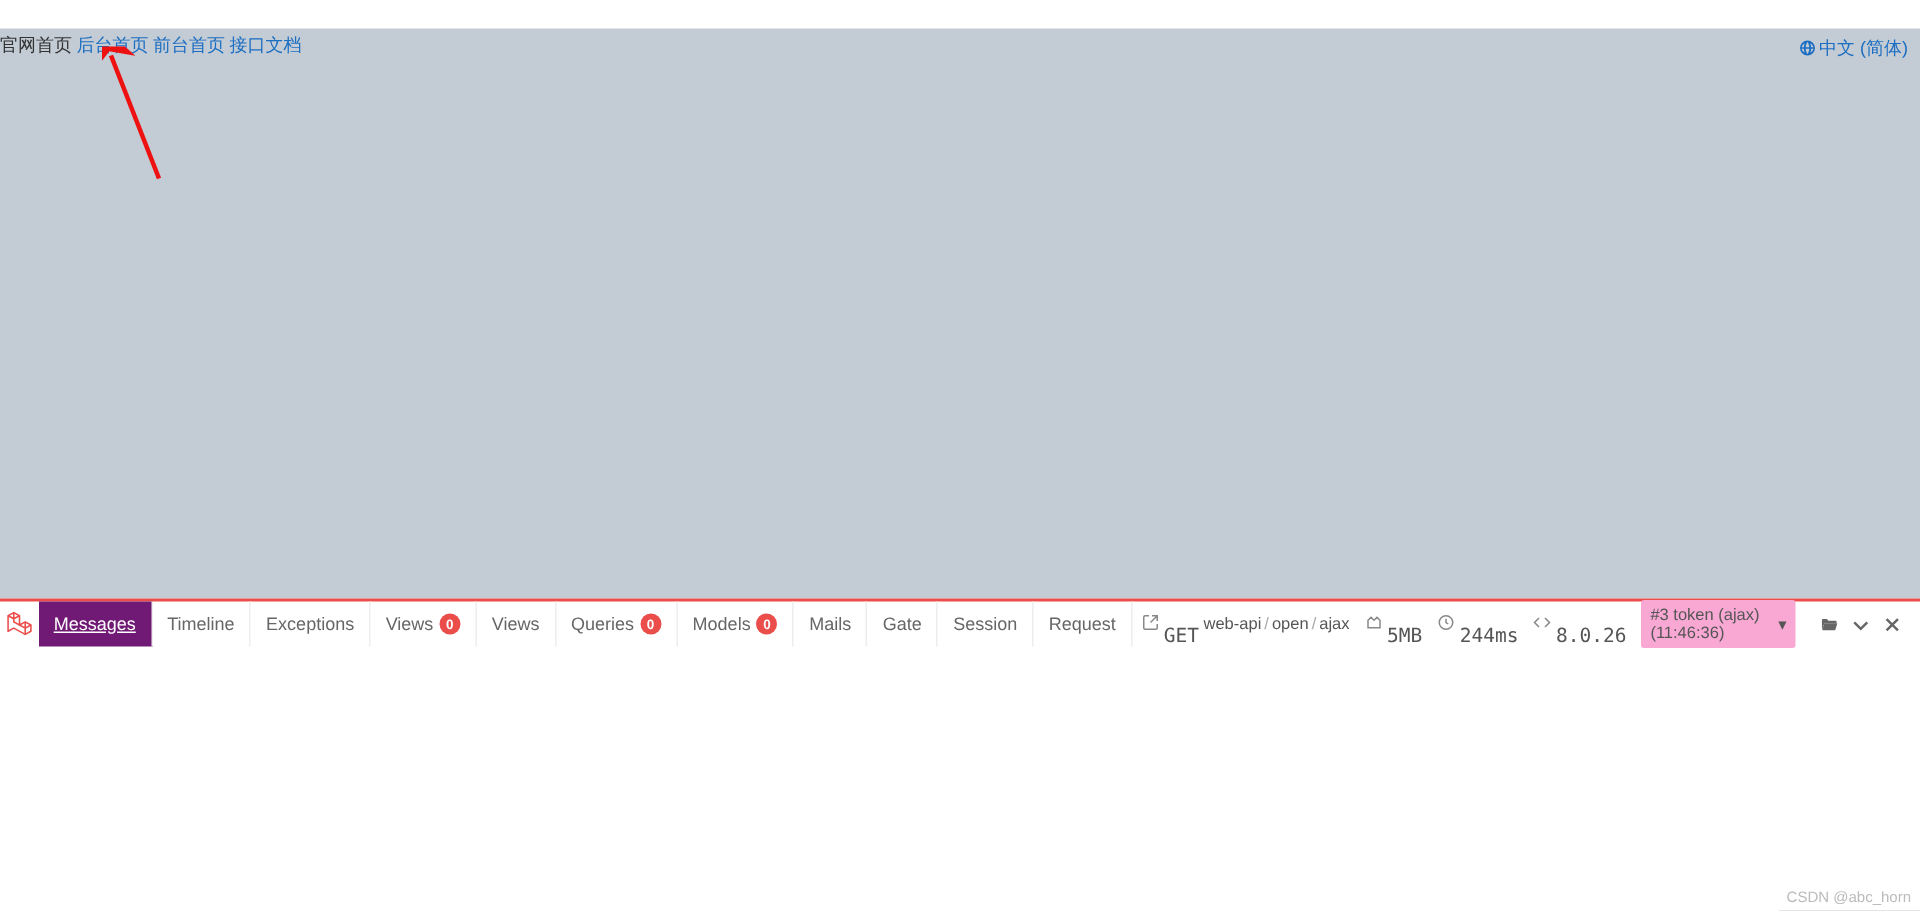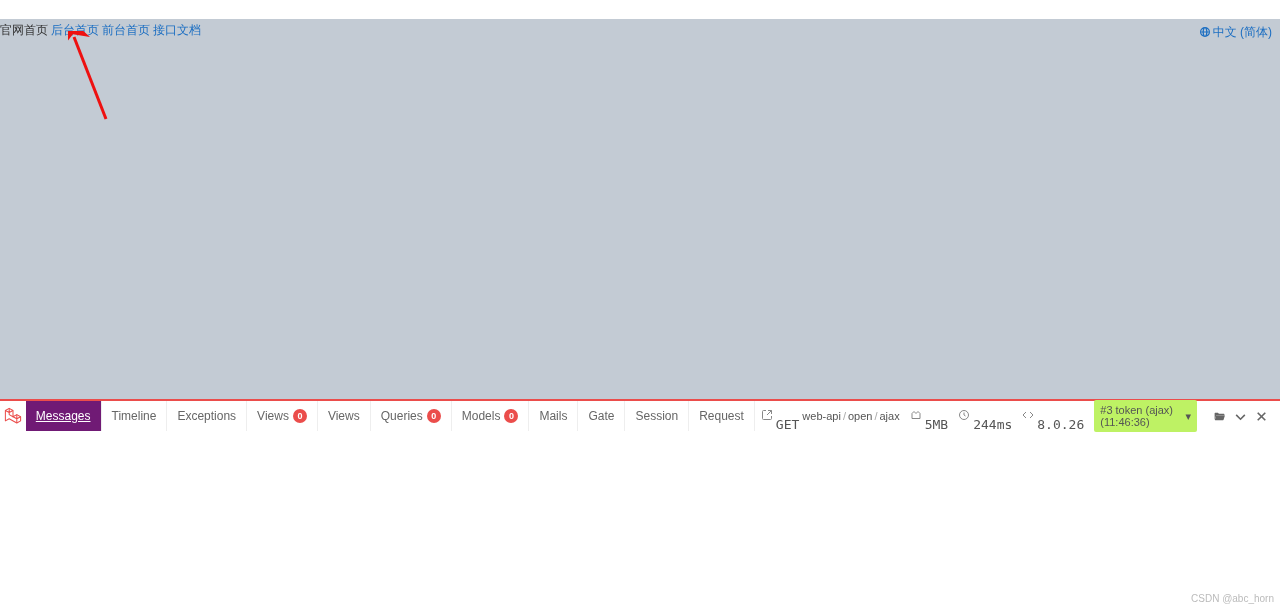--- a/index.html
+++ b/index.html
@@ -16,21 +16,21 @@
     .db-logo svg { width: 18px; height: 18px; }
     .db-tabs { display: flex; align-items: stretch; }
     .db-tab { display: flex; align-items: center; padding: 0 10px; color: #666; border-right: 1px solid #eee; cursor: pointer; white-space: nowrap; gap: 4px; }
     .db-tab.active { background: #701a75; color: #fff; text-decoration: underline; }
     .badge { display: inline-flex; align-items: center; justify-content: center; min-width: 14px; height: 14px; padding: 0 4px; border-radius: 7px; background: #eb4d4b; color: #fff; font-size: 9px; font-weight: 600; line-height: 1; }
     .db-spacer { flex: 1; }
     .db-right { display: flex; align-items: center; gap: 10px; padding: 0 6px; color: #666; }
     .db-stat { display: flex; align-items: center; gap: 3px; white-space: nowrap; }
     .db-stat svg { width: 12px; height: 12px; stroke: #888; fill: none; stroke-width: 2; }
     .db-stat .mono { font-family: ui-monospace, Menlo, Consolas, monospace; font-size: 13px; color: #555; margin-top: 16px; }
-    .db-select { background: #bef264; padding: 4px 6px; border-radius: 2px; display: flex; align-items: center; gap: 4px; font-size: 11px; color: #555; cursor: pointer; }
+    .db-select { background: #f9a8d4; padding: 4px 6px; border-radius: 2px; display: flex; align-items: center; gap: 4px; font-size: 11px; color: #555; cursor: pointer; }
     .db-icons { display: flex; align-items: center; gap: 8px; padding: 0 6px; color: #555; }
     .db-icons span { cursor: pointer; display:flex; align-items:center; }
     .db-icons svg { width: 13px; height: 13px; fill: #666; }
     .watermark { position: absolute; bottom: 3px; right: 6px; font-size: 10px; color: #bbb; font-family: Arial, sans-serif; }
     .route-path { display: inline-flex; gap: 2px; font-family: Liberation Sans, sans-serif; font-size: 11px; color: #555; }
     .route-path .sep { color: #aaa; }
   </style>
 </head>
 <body>
 

